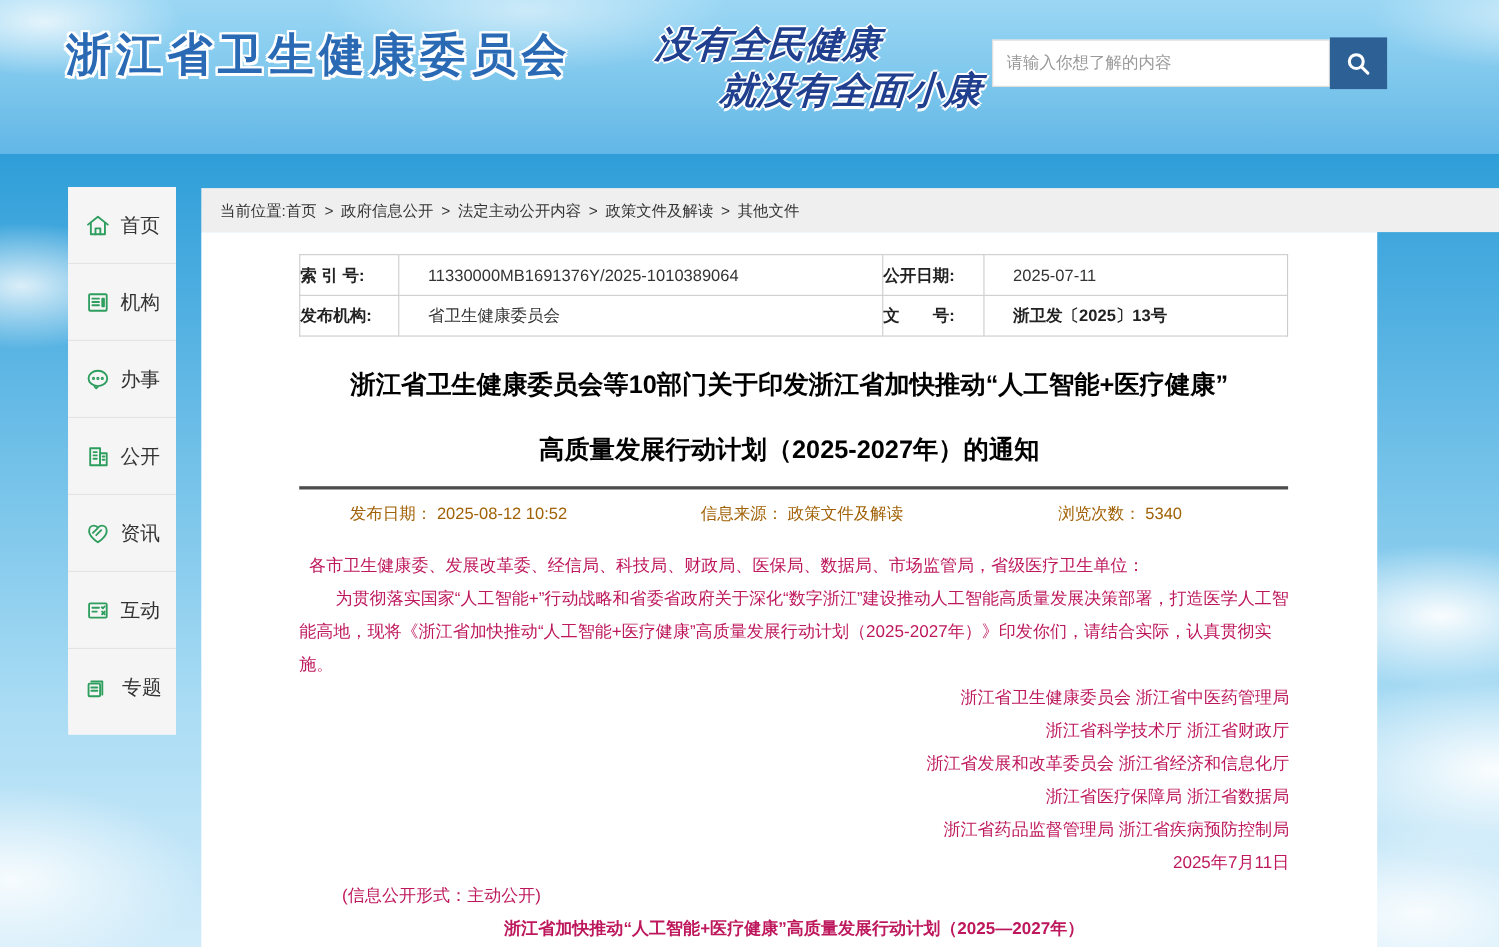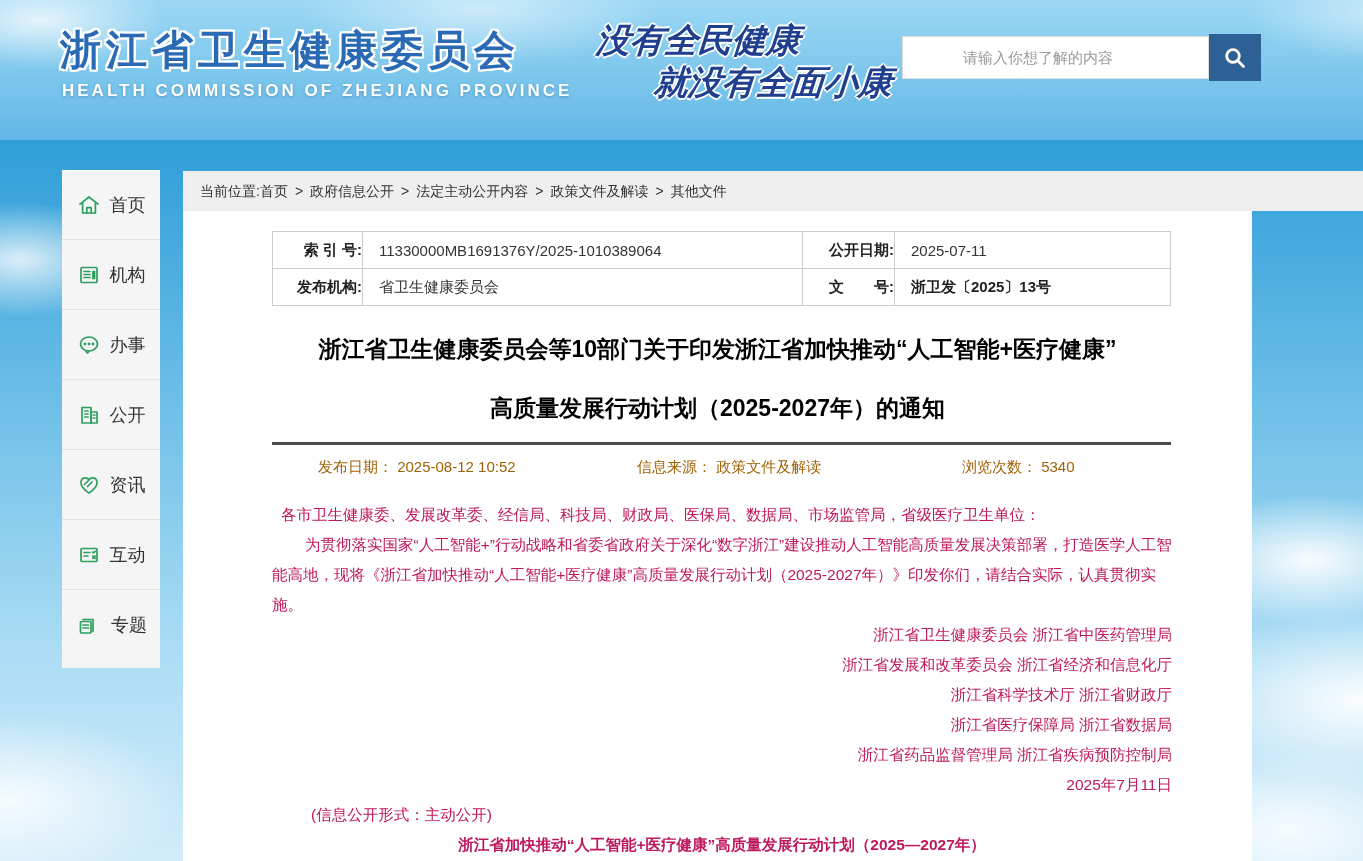--- a/index.html
+++ b/index.html
@@ -29,21 +29,21 @@
   .slogan{
     position:absolute; font-size:34px; font-weight:bold; color:#20408f;
     font-style:italic; transform:skewX(-4deg);
     text-shadow:-2px 0 #fff,2px 0 #fff,0 -2px #fff,0 2px #fff,-1px -1px #fff,1px 1px #fff;
     font-family:"Liberation Serif", serif;
   }
   .slogan.l1{ left:596px; top:18px; }
   .slogan.l2{ left:654px; top:60px; }
   .search-box{
     position:absolute; left:902px; top:36px; width:307px; height:43px;
-    background:#fff; border:1px solid #dcdcdc;padding-left:48px;
+    background:#fff; border:1px solid #dcdcdc;
   }
   .search-box input{
     width:100%; height:100%; border:none; outline:none;
     padding:0 12px; font-size:15px; color:#333; background:transparent;
     font-family:"Liberation Sans", sans-serif;
   }
   .search-box input::placeholder{ color:#9a9a9a; }
   .search-btn{
     position:absolute; left:1209px; top:34px; width:52px; height:47px;
     background:#2d6094; border:none; cursor:pointer;
@@ -86,22 +86,22 @@
   
   .main{
     position:absolute; left:183px; top:211px; width:1069px; height:650px;
     background:#ffffff; overflow:hidden;
   }
   .doc-table{
     margin:20px 0 0 89px; width:898px; border-collapse:collapse; table-layout:fixed;
     font-size:15px; color:#333;
   }
   .doc-table td{ border:1px solid #cccccc; height:37px; }
-  .doc-table td.lbl{ font-weight:bold; text-align:right; color:#222; }
-  .doc-table td.val{ padding-left:16px; }
+  .doc-table td.lbl{ font-weight:bold; text-align:left; color:#222; }
+  .doc-table td.val{ padding-left:26px; }
   .doc-table td.bold-val{ font-weight:bold; color:#222; }
 
   .article-title{ margin-top:14px; text-align:center; font-weight:bold; font-size:23px; color:#000; }
   .article-title div{ line-height:59px; }
 
   .title-rule{ margin:4px 0 0 89px; width:899px; height:3px; background:#4d4d4d; border:none; }
 
   .meta-row{ position:relative; margin-left:89px; width:900px; height:20px; margin-top:13px; font-size:15px; color:#a16207; }
   .meta-row span{ position:absolute; top:0; white-space:nowrap; }
   .meta-pub{ left:46px; }
@@ -116,21 +116,20 @@
   .disclosure-note{ text-indent:39px; }
   .attachment-title{ text-align:center; font-weight:bold; }
 </style>
 </head>
 <body>
 
 <div class="page-bg"></div>
 
 <div class="header">
   <div class="logo-cn">浙江省卫生健康委员会</div>
-  <div class="logo-en">HEALTH COMMISSION OF ZHEJIANG PROVINCE</div>
   <div class="slogan l1">没有全民健康</div>
   <div class="slogan l2">就没有全面小康</div>
   <div class="search-box">
     <input type="text" placeholder="请输入你想了解的内容" style="">
   </div>
   <button class="search-btn">
     <svg width="24" height="24" viewBox="0 0 24 24" fill="none" stroke="#ffffff" stroke-width="2.8" stroke-linecap="round">
       <circle cx="10" cy="10" r="6.3"></circle>
       <line x1="14.8" y1="14.8" x2="20.5" y2="20.5"></line>
     </svg>
@@ -237,22 +236,22 @@
   <div class="meta-row">
     <span class="meta-pub">发布日期： 2025-08-12 10:52</span>
     <span class="meta-src">信息来源： 政策文件及解读</span>
     <span class="meta-views">浏览次数： 5340</span>
   </div>
 
   <div class="article-body">
     <p class="para-salutation">各市卫生健康委、发展改革委、经信局、科技局、财政局、医保局、数据局、市场监管局，省级医疗卫生单位：</p>
     <p class="para-indent">为贯彻落实国家“人工智能+”行动战略和省委省政府关于深化“数字浙江”建设推动人工智能高质量发展决策部署，打造医学人工智能高地，现将《浙江省加快推动“人工智能+医疗健康”高质量发展行动计划（2025-2027年）》印发你们，请结合实际，认真贯彻实施。</p>
     <div class="signature-line">浙江省卫生健康委员会 浙江省中医药管理局</div>
+    <div class="signature-line">浙江省科学技术厅 浙江省财政厅</div>
     <div class="signature-line">浙江省发展和改革委员会 浙江省经济和信息化厅</div>
-    <div class="signature-line">浙江省科学技术厅 浙江省财政厅</div>
     <div class="signature-line">浙江省医疗保障局 浙江省数据局</div>
     <div class="signature-line">浙江省药品监督管理局 浙江省疾病预防控制局</div>
     <div class="sign-date">2025年7月11日</div>
     <div class="disclosure-note">(信息公开形式：主动公开)</div>
     <div class="attachment-title">浙江省加快推动“人工智能+医疗健康”高质量发展行动计划（2025—2027年）</div>
   </div>
 
 </div>
 
 </body></html>

